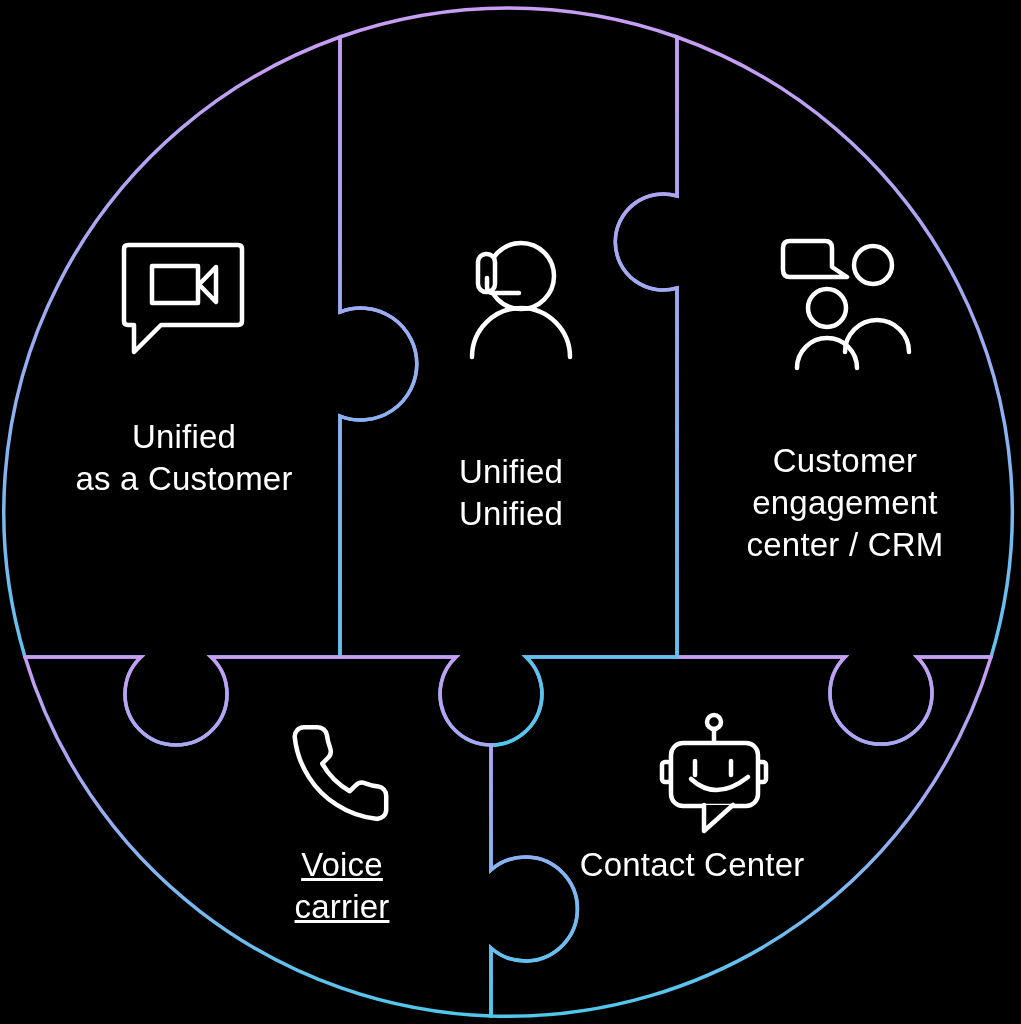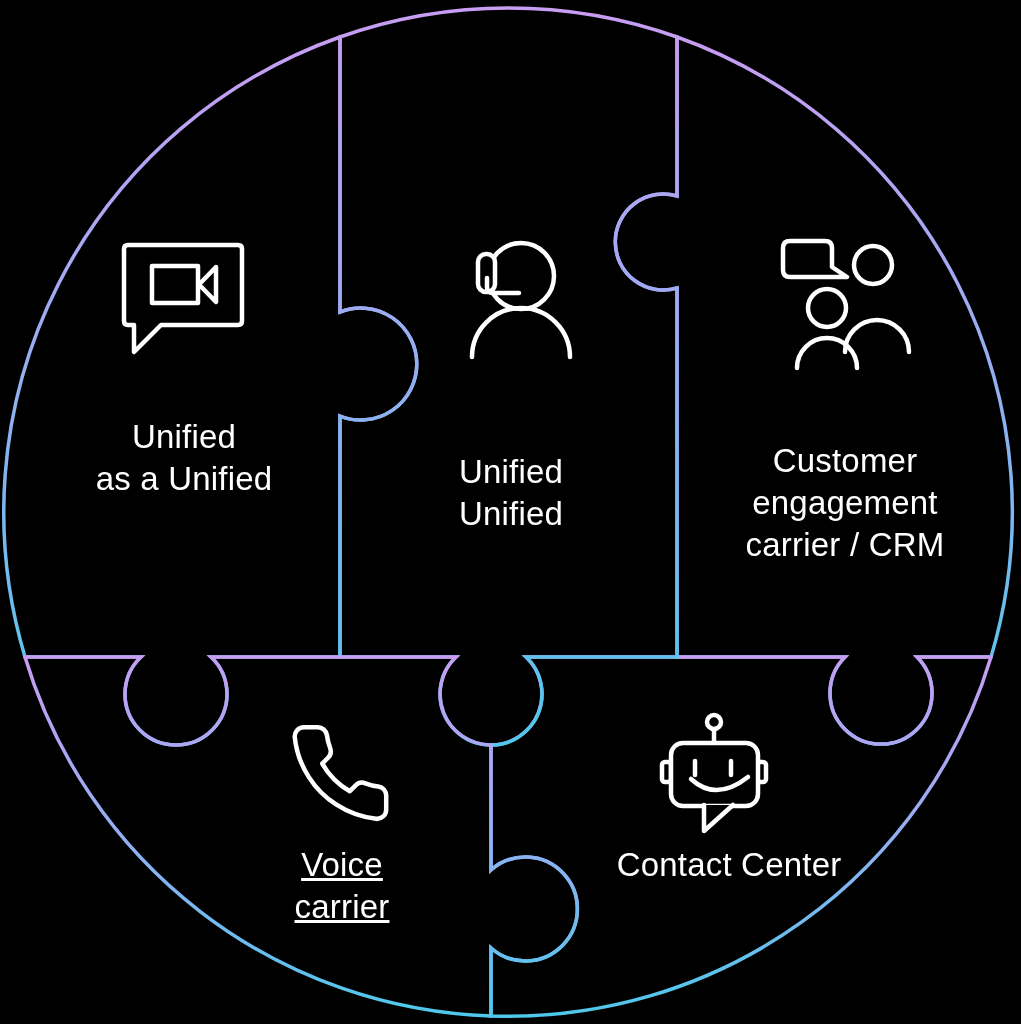--- a/index.html
+++ b/index.html
@@ -85,36 +85,36 @@
         <path d="M 695 761 V 775"></path>
         <path d="M 731 761 V 775"></path>
         <path d="M 691 779 Q 716 802 748 777"></path>
         <path d="M 704 805 V 831 L 733 805" fill="#000000"></path>
       </g>
     </g>
   </svg>
 
   <div class="label" style="left:184px; top:416px;">
     <div>Unified</div>
-    <div>as a Unified</div>
+    <div>as a Customer</div>
   </div>
 
   <div class="label" style="left:511px; top:451px;">
     <div>Unified</div>
     <div>Unified</div>
   </div>
 
   <div class="label" style="left:845px; top:440px;">
     <div>Customer</div>
     <div>engagement</div>
-    <div>carrier / CRM</div>
+    <div>center / CRM</div>
   </div>
 
   <div class="label" style="left:342px; top:844px;text-decoration:underline;">
     <div>Voice</div>
     <div>carrier</div>
   </div>
 
-  <div class="label" style="left:729px; top:844px;text-align:right;">
+  <div class="label" style="left:692px; top:844px;text-align:right;">
     <div>Contact Center</div>
   </div>
 
 </div>
 
 </body></html>

